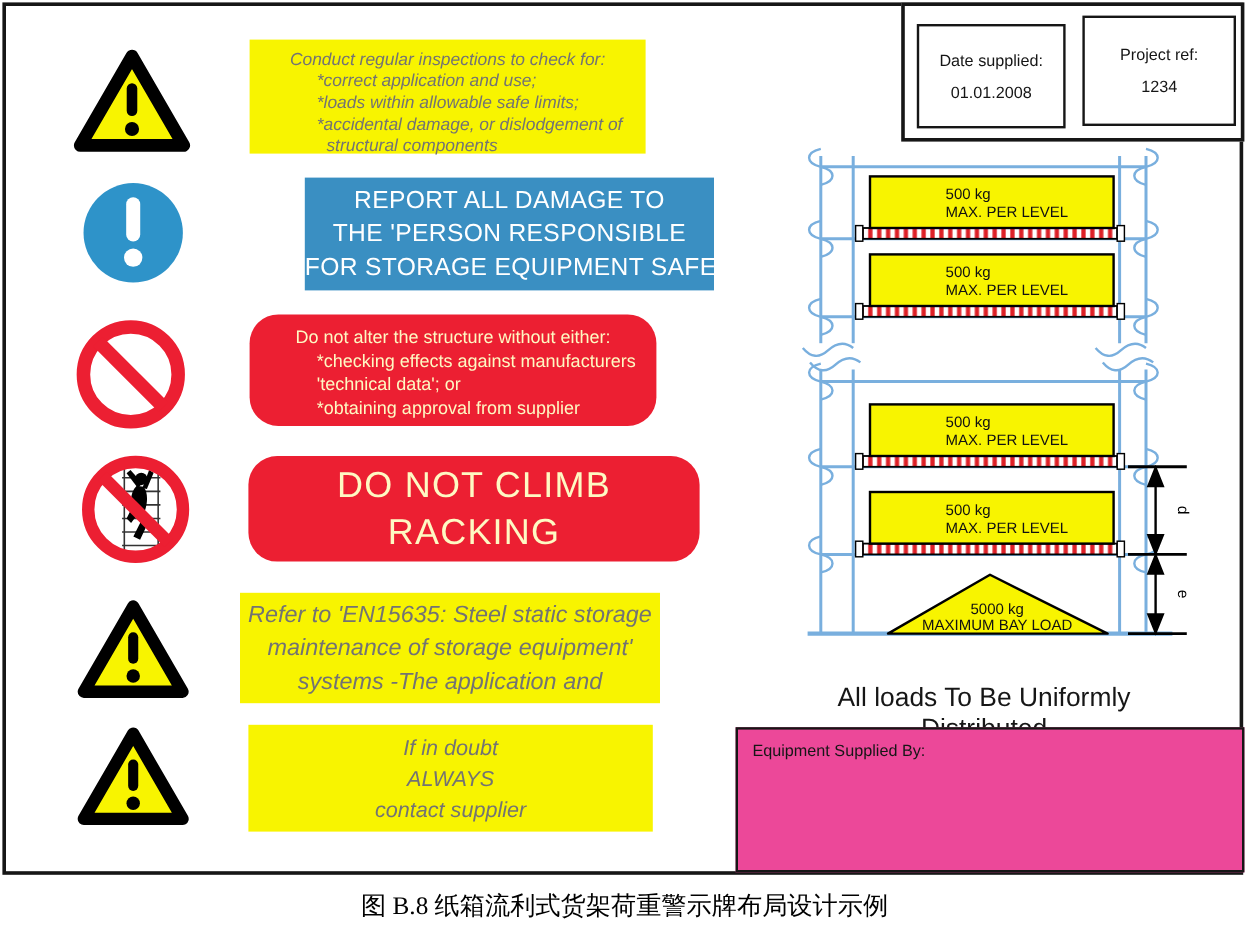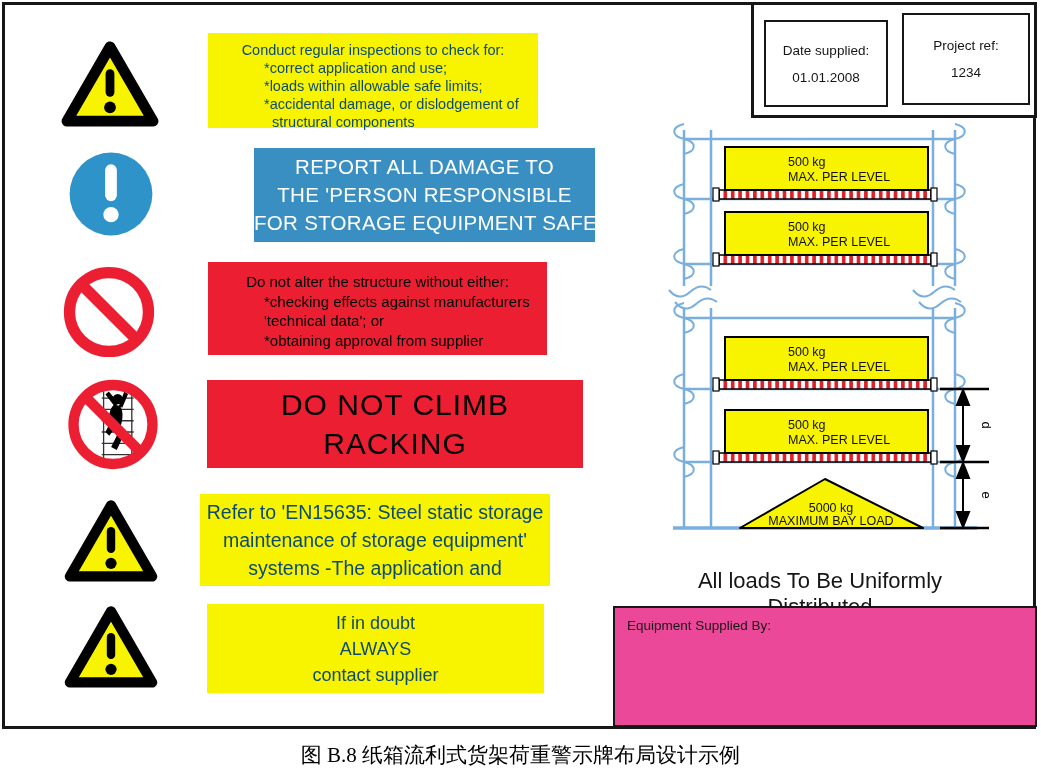--- a/index.html
+++ b/index.html
@@ -7,23 +7,23 @@
     width:1041px;height:780px;position:relative;background:#ffffff;
     font-family:"Liberation Sans",sans-serif;color:var(--ink,#161616);
     overflow:hidden;
   }
   .abs{position:absolute;box-sizing:border-box;}
   
   .placard{left:2px;top:2px;width:1034px;height:727px;border:3px solid var(--ink,#161616);background:#fff;}
   
   .msgbox{position:absolute;box-sizing:border-box;}
   .msgbox .ln{white-space:pre;}
-  .bg-yellow{background:var(--yellow,#f8f400);color:#0c4a6e;}
+  .bg-yellow{background:var(--yellow,#f8f400);color:#737373;font-style:italic;}
   .bg-blue{background:var(--blue-box,#3a8fc2);color:#ffffff;margin-left:47px;}
-  .bg-red{background:var(--red,#ec1f32);color:#000000;}
+  .bg-red{background:var(--red,#ec1f32);color:#fef9c3;border-radius:24px;}
   .box1{left:208px;top:33px;width:330px;height:95px;padding-top:8px;font-size:14.5px;line-height:18px;}
   .box1 .ln-center{text-align:center;}
   .box1 .ln-bullet{padding-left:56px;}
   .box1 .ln-cont{padding-left:64px;}
   .box2{left:207px;top:148px;width:341px;height:94px;display:flex;flex-direction:column;justify-content:center;
         text-align:center;font-size:20.5px;line-height:28px;letter-spacing:.3px;}
   .box3{left:208px;top:262px;width:339px;height:93px;padding-top:10px;font-size:15px;line-height:19.5px;}
   .box3 .ln-center{text-align:center;}
   .box3 .ln-bullet{padding-left:56px;}
   .box3 .ln-cont{padding-left:56px;}

